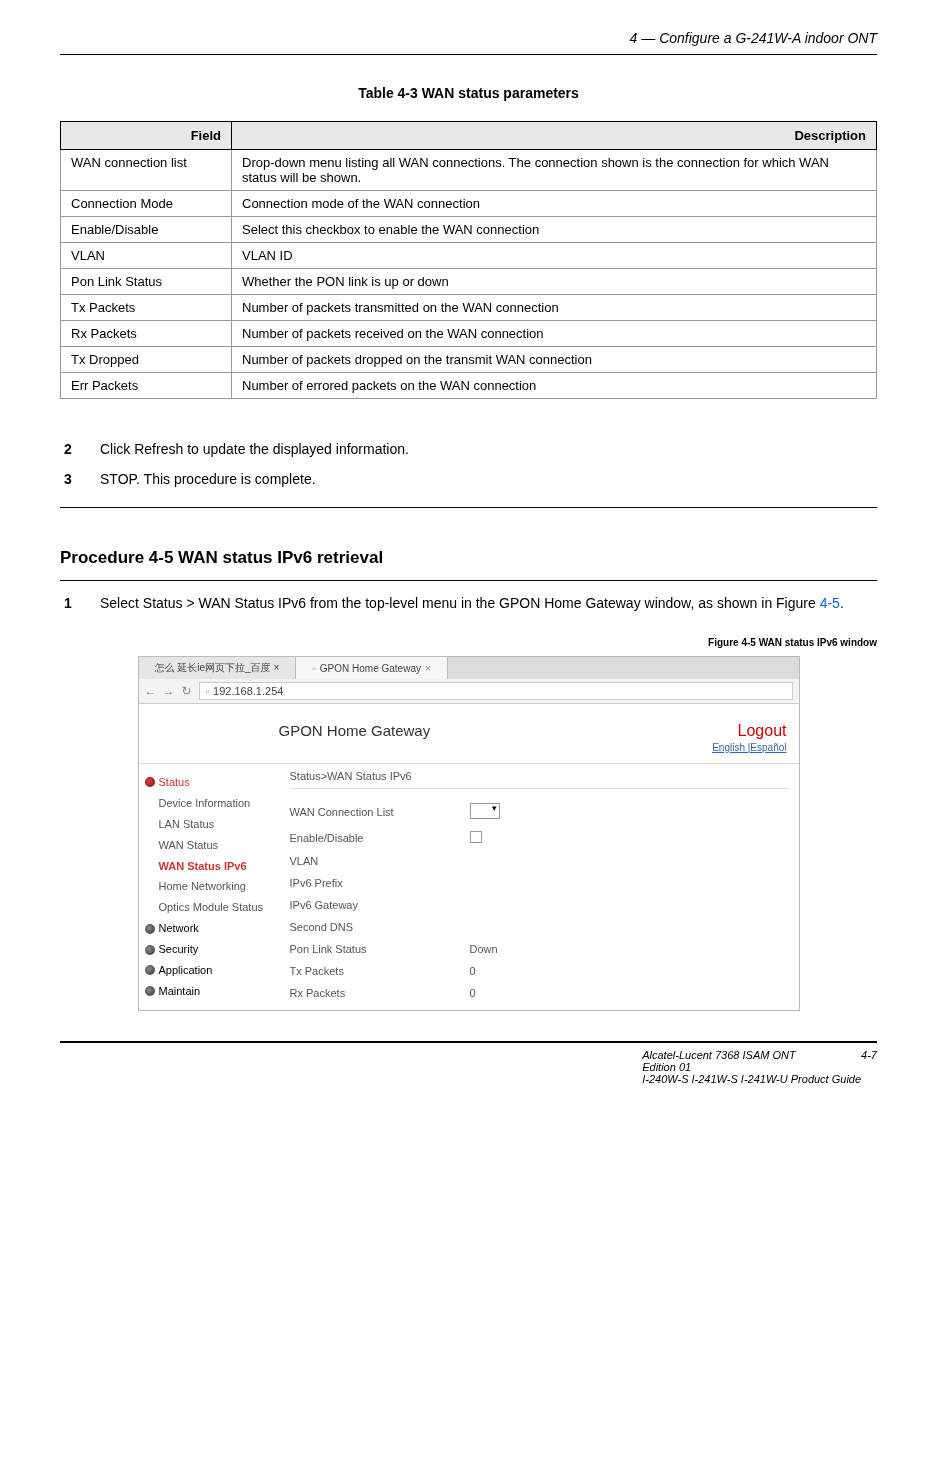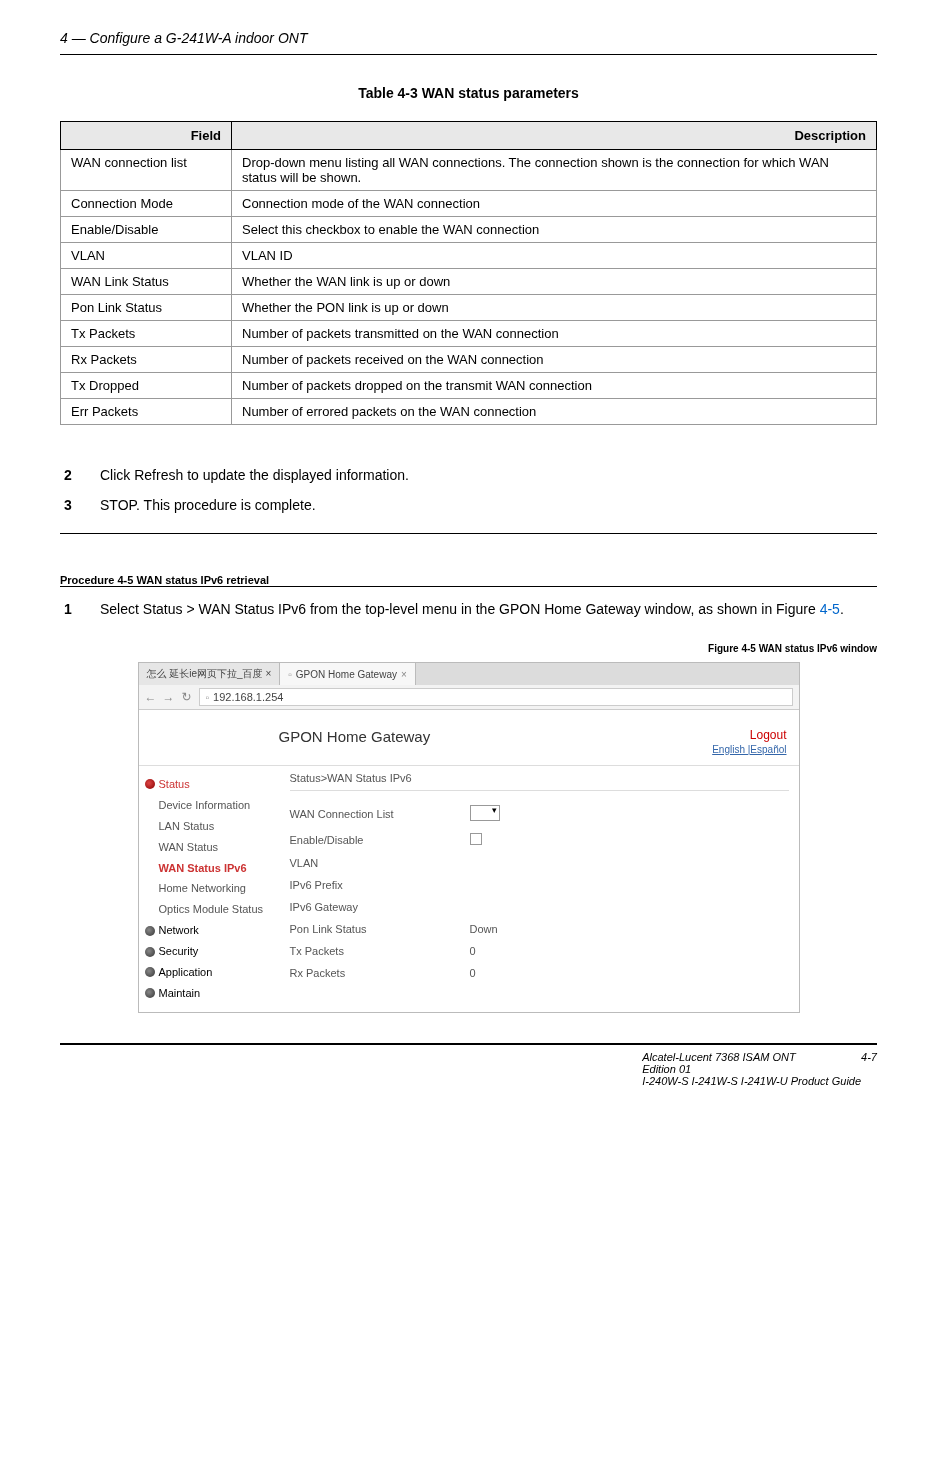--- a/index.html
+++ b/index.html
@@ -5,20 +5,21 @@
   body {
     font-family: Verdana, Geneva, sans-serif;
     font-size: 14px;
     color: #000;
     margin: 0;
     padding: 30px 60px 30px 60px;
     width: 937px;
     box-sizing: border-box;
   }
   .header-right {
+    text-align: right;
     font-style: italic;
     font-size: 14px;
     margin-bottom: 8px;
   }
   .header-line {
     border: none;
     border-top: 1px solid #000;
     margin: 0 0 30px 0;
   }
   .table-caption {
@@ -62,23 +63,23 @@
   }
   .step-text {
     flex: 1;
   }
   .divider {
     border: none;
     border-top: 1.5px solid #000;
     margin: 20px 0 40px 0;
   }
   h2.procedure-title {
-    font-size: 11px;
-    font-weight: bold;
-    margin-bottom: 0;
+    font-size: 17px;
+    font-weight: bold;
+    margin-bottom: 12px;
   }
   .proc-line {
     border: none;
     border-top: 1px solid #000;
     margin: 0 0 14px 0;
   }
   .fig-ref { color: #0066cc; }
   .figure-caption {
     text-align: right;
     font-weight: bold;
@@ -96,21 +97,21 @@
     color: #444;
   }
   .tabbar {
     display: flex;
     background: #dcdcdc;
     height: 22px;
     align-items: stretch;
     font-size: 10px;
   }
   .tab {
-    padding: 3px 8px;
+    padding: 3px 16px;
     border-right: 1px solid #bbb;
     background: #e6e6e6;
     display:flex;
     align-items:center;
     gap:4px;
   }
   .tab.active {
     background: #f7f7f7;
   }
   .tab-close { color:#888; }
@@ -148,21 +149,21 @@
     position: relative;
   }
   .gpon-title {
     font-size: 15px;
     color: #333;
   }
   .gpon-right {
     text-align: right;
     font-size: 10px;
   }
-  .logout { color: #c00; font-size:12px; display:block; margin-bottom:2px; }
+  .logout { color: #c00; font-size:16px; display:block; margin-bottom:2px; }
   .lang { color:#3366aa; text-decoration:underline; font-size:10px;}
   .gpon-body {
     display: flex;
   }
   .sidebar {
     width: 135px;
     padding: 8px 0 8px 6px;
     font-size: 11px;
     line-height: 1.9;
   }
@@ -266,24 +267,20 @@
         <td class="field-col">Connection Mode</td>
         <td>Connection mode of the WAN connection</td>
       </tr>
     <tr>
         <td class="field-col">Enable/Disable</td>
         <td>Select this checkbox to enable the WAN connection</td>
       </tr>
     <tr>
         <td class="field-col">VLAN</td>
         <td>VLAN ID</td>
-      </tr>
-    <tr>
-        <td class="field-col">WAN Link Status</td>
-        <td>Whether the WAN link is up or down</td>
       </tr>
     <tr>
         <td class="field-col">Pon Link Status</td>
         <td>Whether the PON link is up or down</td>
       </tr>
     <tr>
         <td class="field-col">Tx Packets</td>
         <td>Number of packets transmitted on the WAN connection</td>
       </tr>
     <tr>
@@ -408,20 +405,24 @@
       </div>
       <div class="form-row">
         <div class="form-label">IPv6 Prefix</div>
         <div class="form-value"></div>
       </div>
       <div class="form-row">
         <div class="form-label">IPv6 Gateway</div>
         <div class="form-value"></div>
       </div>
       <div class="form-row">
+        <div class="form-label">Second DNS</div>
+        <div class="form-value"></div>
+      </div>
+      <div class="form-row">
         <div class="form-label">Pon Link Status</div>
         <div class="form-value">Down</div>
       </div>
       <div class="form-row">
         <div class="form-label">Tx Packets</div>
         <div class="form-value">0</div>
       </div>
       <div class="form-row" style="margin-bottom:0">
         <div class="form-label">Rx Packets</div>
         <div class="form-value">0</div>

